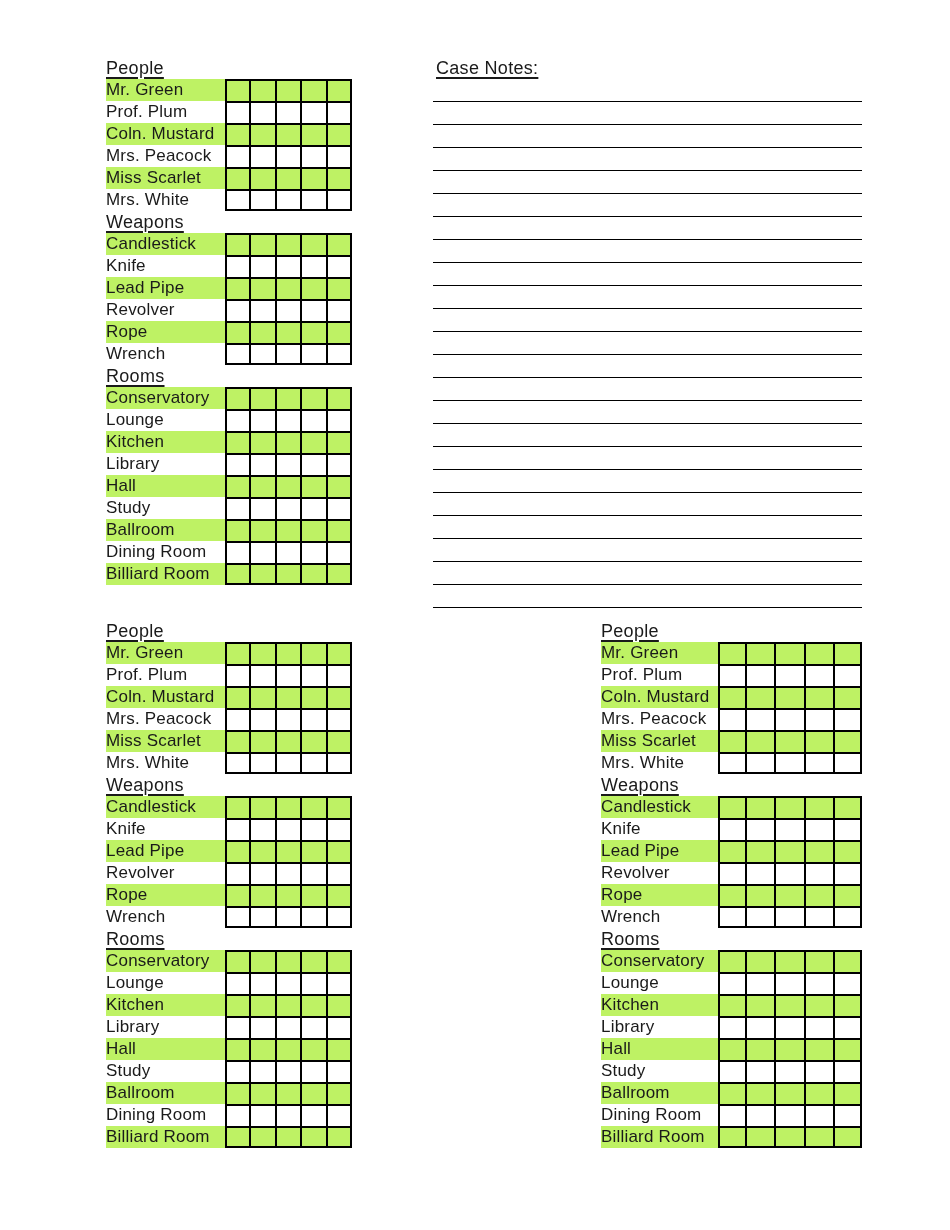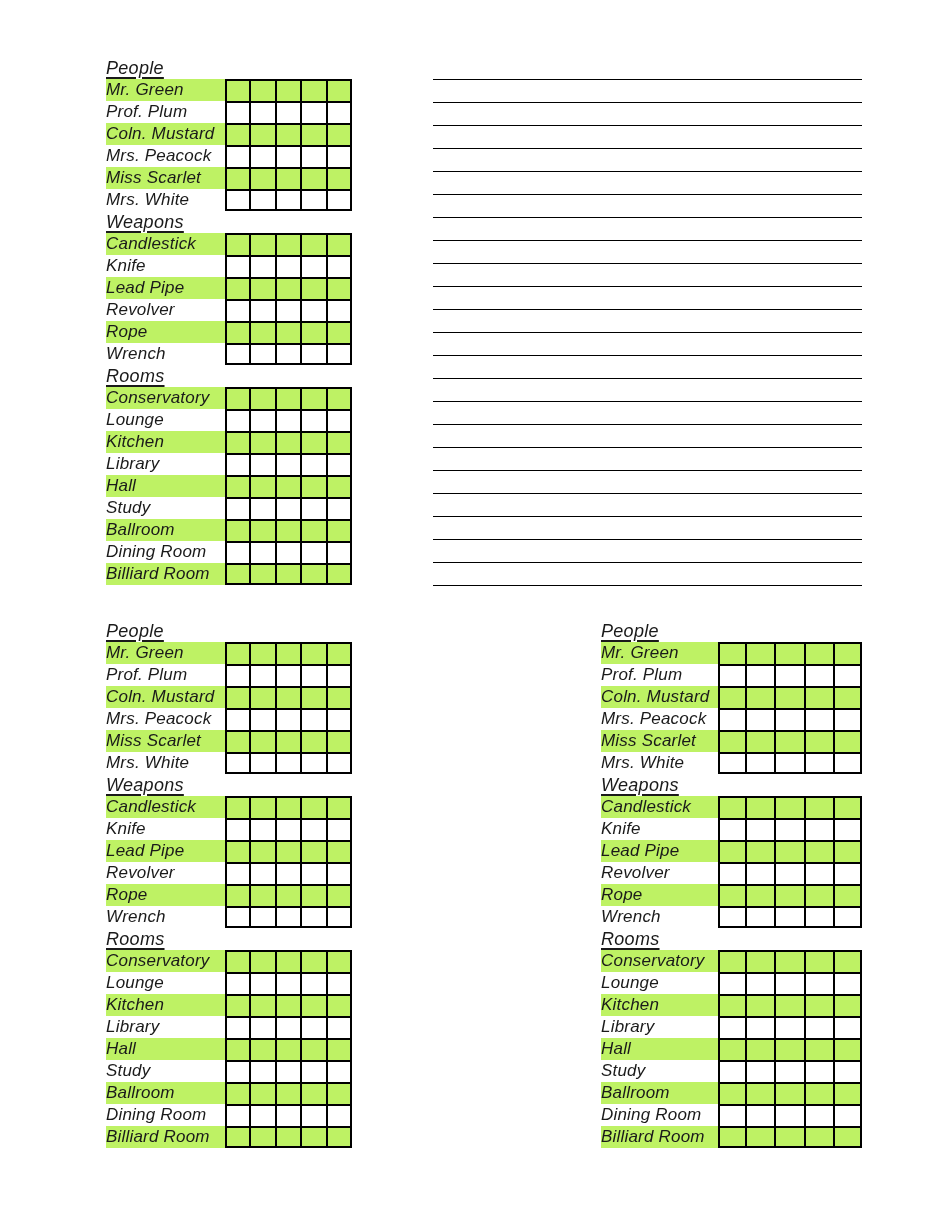--- a/index.html
+++ b/index.html
@@ -6,21 +6,21 @@
   #sheet {
     position:relative;
     width:950px; height:1230px;
     background:#ffffff;
     font-family:"Liberation Sans", sans-serif;
     color:#1a1a1a;
     overflow:hidden;
   }
 
   
-  .card { position:absolute;font-style:italic; }
+  .card { position:absolute; }
   #card1 { left:106px; top:57px;  --labelw:119px; --gridw:127px; }
   #card2 { left:106px; top:620px; --labelw:119px; --gridw:127px; }
   #card3 { left:601px; top:620px; --labelw:117px; --gridw:144px; }
 
   .heading-row { height:22px; line-height:22px; }
   .heading {
     font-size:18px;
     letter-spacing:0.3px;
     text-decoration:underline;
     text-decoration-thickness:1.5px;
@@ -295,20 +295,23 @@
               <div class="cell"></div>
               <div class="cell"></div>
             </div>
           </div>
           <div class="grid-outline" style="height: 198px;"></div>
         </div>
       </div>
     </div>
 
   <div id="case-notes">
+    <div class="heading-row">
+      <span class="heading">Case Notes:</span>
+    </div>
     <div class="note-lines">
         <div class="note-line"></div>
         <div class="note-line"></div>
         <div class="note-line"></div>
         <div class="note-line"></div>
         <div class="note-line"></div>
         <div class="note-line"></div>
         <div class="note-line"></div>
         <div class="note-line"></div>
         <div class="note-line"></div>

